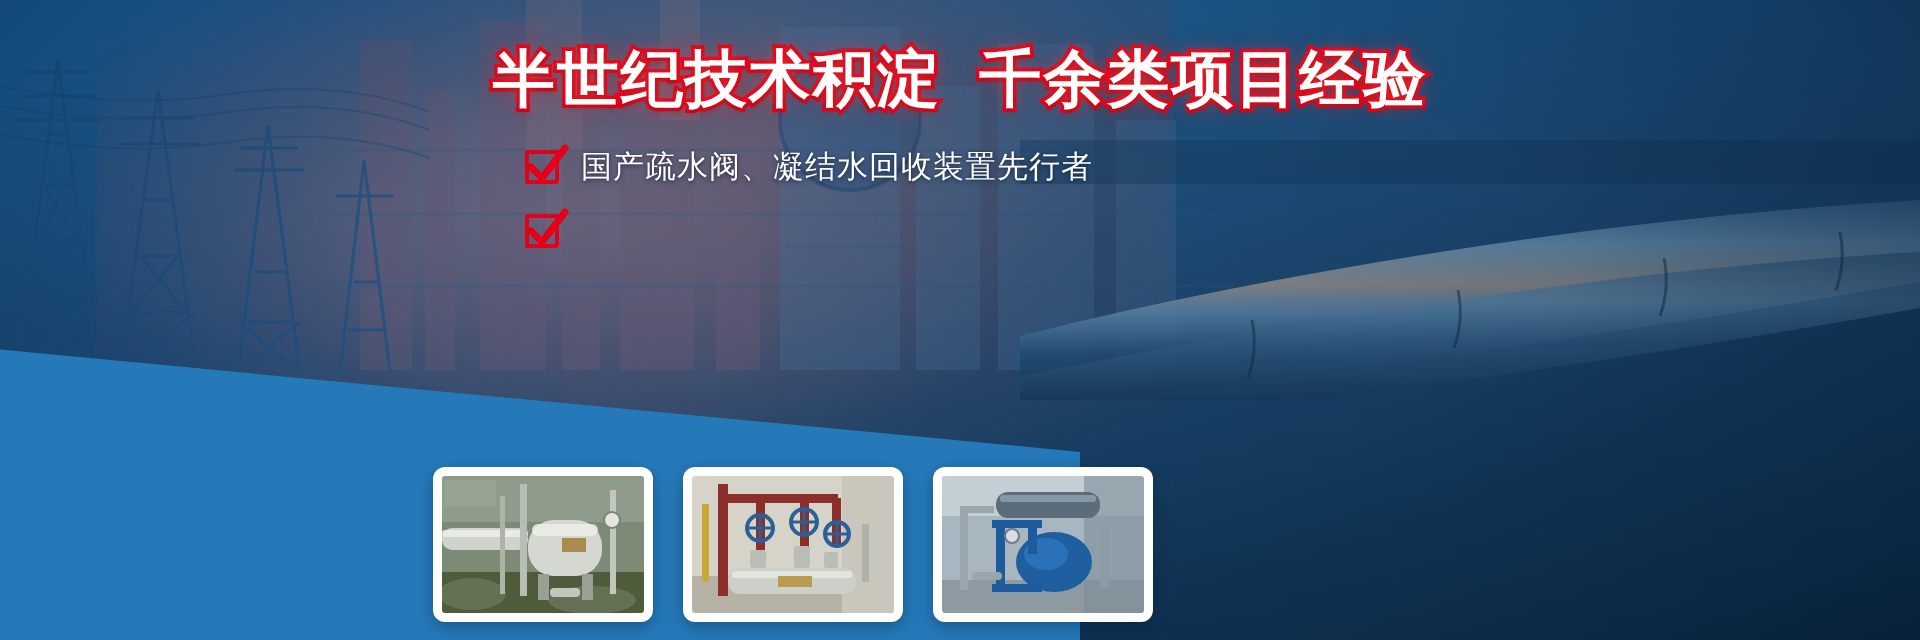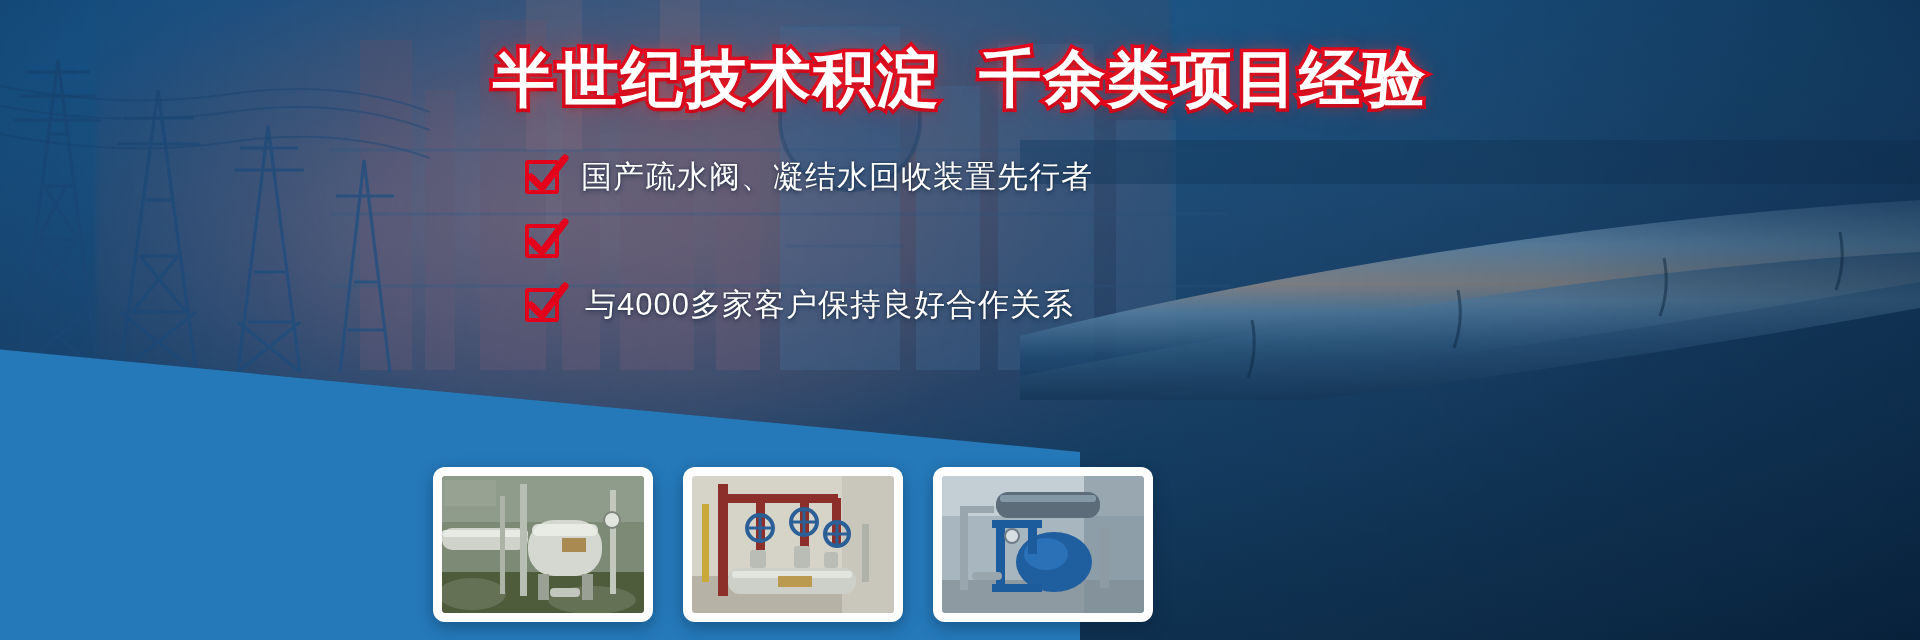--- a/index.html
+++ b/index.html
@@ -66,21 +66,21 @@
       0 0 28px rgba(255,40,40,.35),
       0 3px 6px rgba(0,0,0,.30);
     white-space:pre;
   }
 
   
   .bullets{
     position:absolute; left:525px; top:150px;
     display:flex; flex-direction:column; gap:20px;
   }
-  .bullet{ display:flex; align-items:flex-end; height:44px; }
+  .bullet{ display:flex; align-items:flex-start; height:44px; }
   .check-icon{
     position:relative; width:34px; height:34px; flex:0 0 34px;
     border:4px solid #e3001b; border-radius:3px;
     margin-right:22px;
   }
   .check-icon svg{ position:absolute; left:-6px; top:-11px; width:46px; height:46px; overflow:visible; }
   .bullet-text{
     font-size:31px; line-height:34px; color:#ffffff; font-weight:500;
     letter-spacing:1px;
     text-shadow:0 2px 5px rgba(0,25,50,.55), 0 0 2px rgba(0,20,45,.6);
@@ -224,28 +224,20 @@
     </div>
 
     <div class="bullet">
       <span class="check-icon">
         <svg viewBox="0 0 46 46">
             <path d="M8 24 L19 35 L42 5" fill="none" stroke="#e3001b" stroke-width="7" stroke-linecap="round" stroke-linejoin="round"></path>
           </svg>
       </span>
     </div>
 
-    <div class="bullet">
-      <span class="check-icon">
-        <svg viewBox="0 0 46 46">
-            <path d="M8 24 L19 35 L42 5" fill="none" stroke="#e3001b" stroke-width="7" stroke-linecap="round" stroke-linejoin="round"></path>
-          </svg>
-      </span>
-      <span class="bullet-text">与4000多家客户保持良好合作关系</span>
-    </div>
 
   </div>
 
   <div class="photos">
 
     <div class="photo-frame">
       <div class="photo-inner ph1">
         <svg class="sc" viewBox="0 0 202 137" preserveAspectRatio="none">
           <rect x="0" y="0" width="202" height="137" fill="#7d8a76"></rect>
           <rect x="0" y="0" width="202" height="46" fill="#8f9c8b"></rect>

